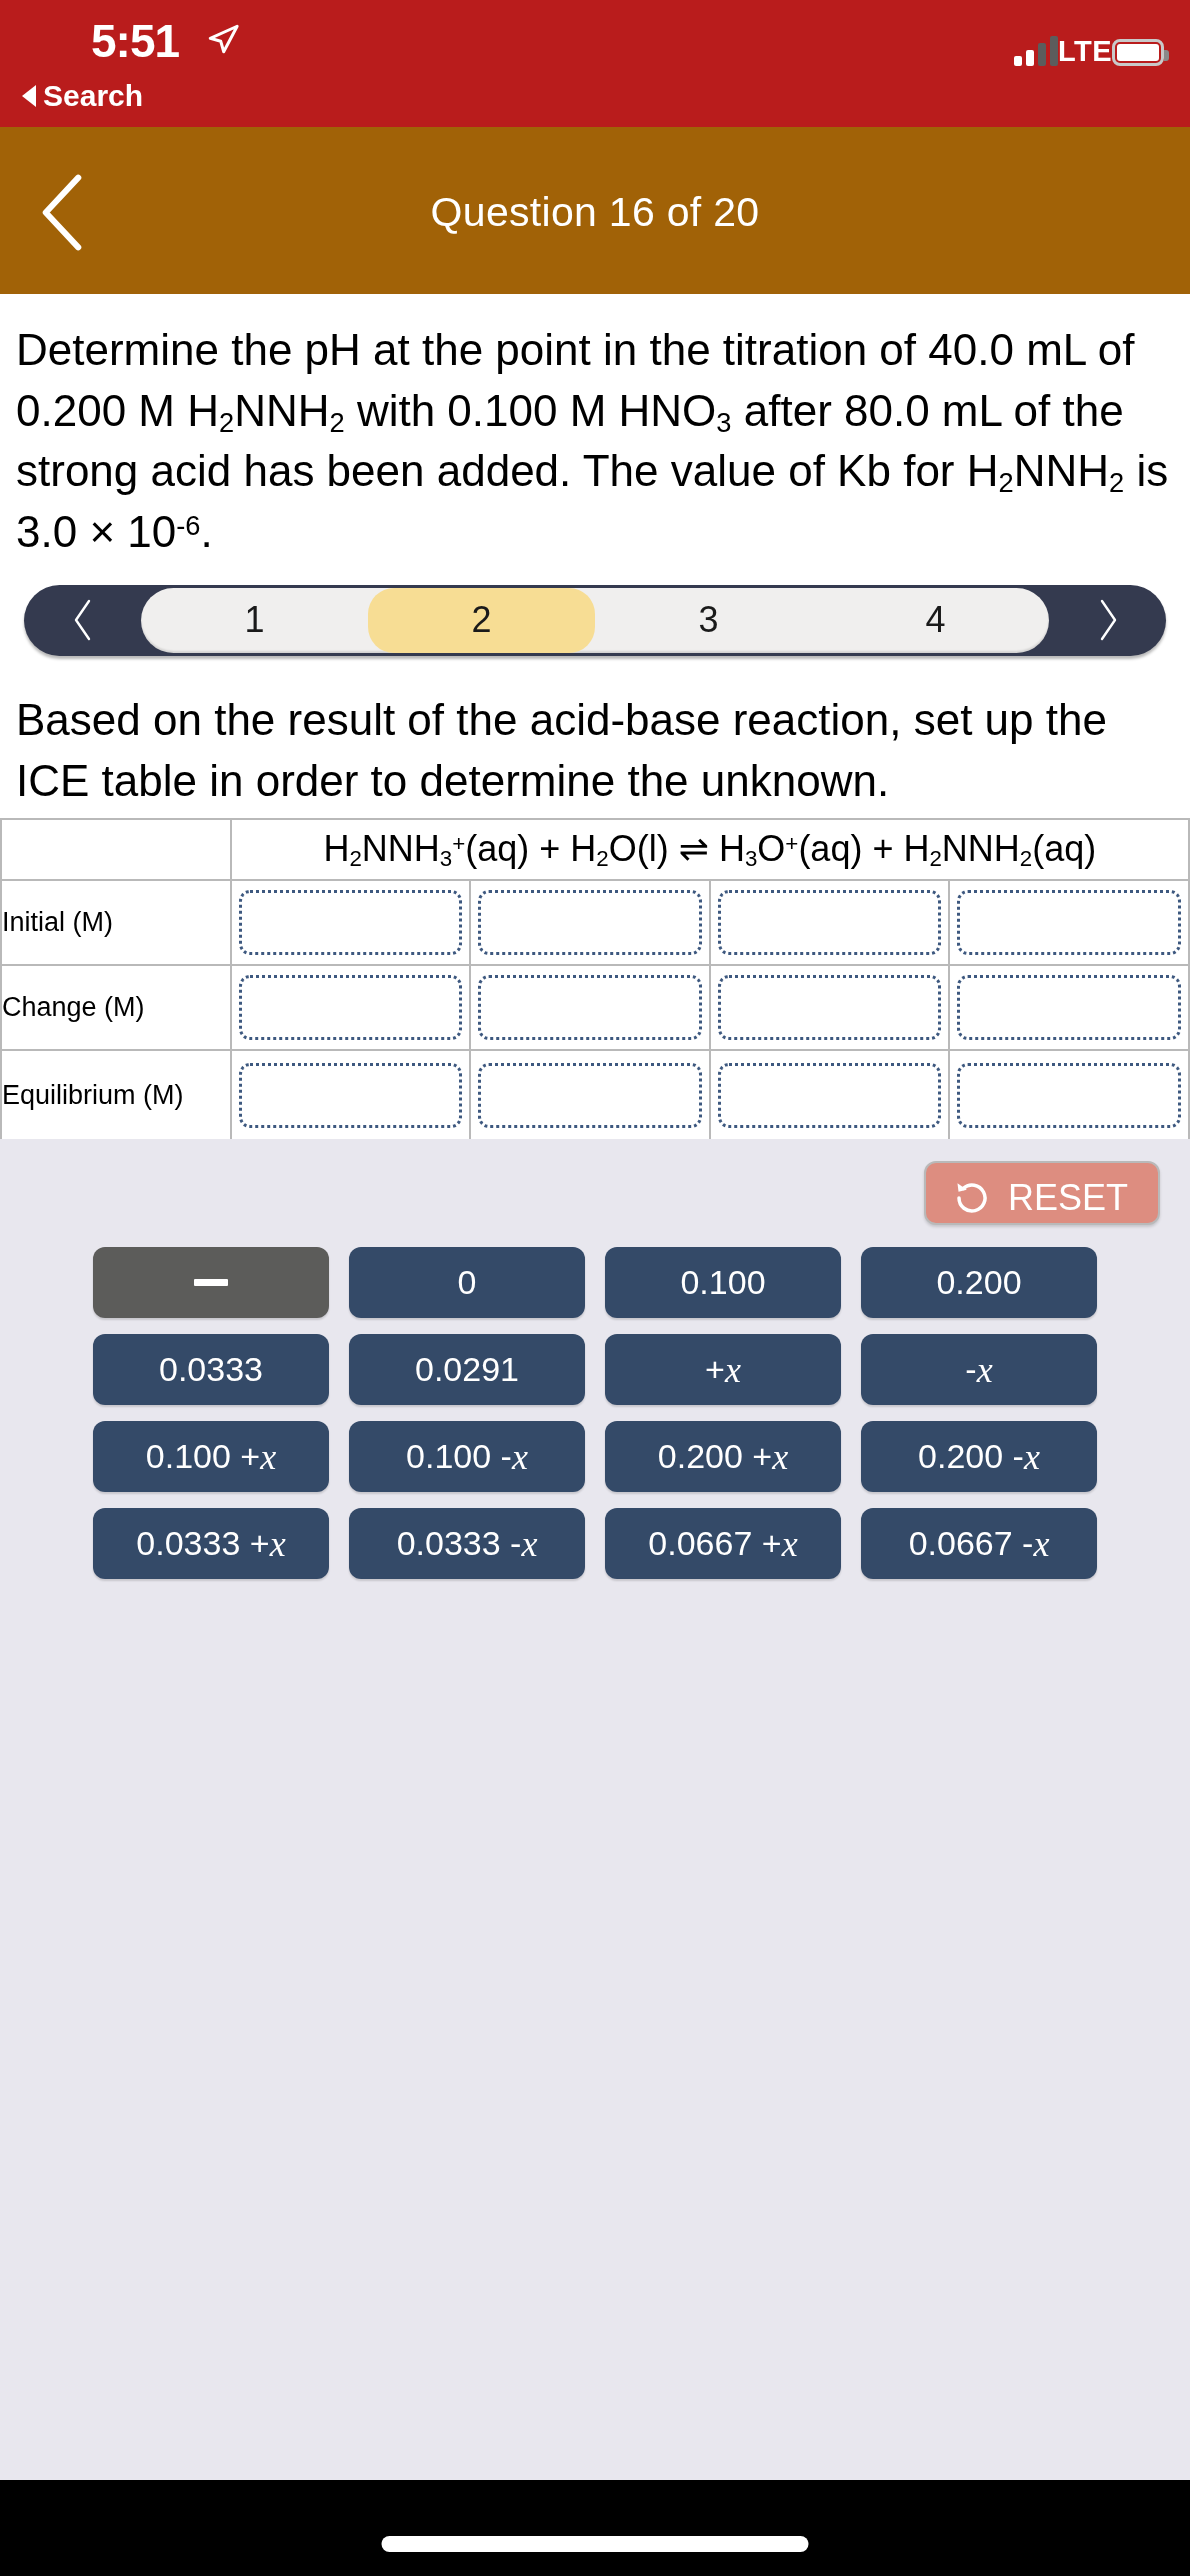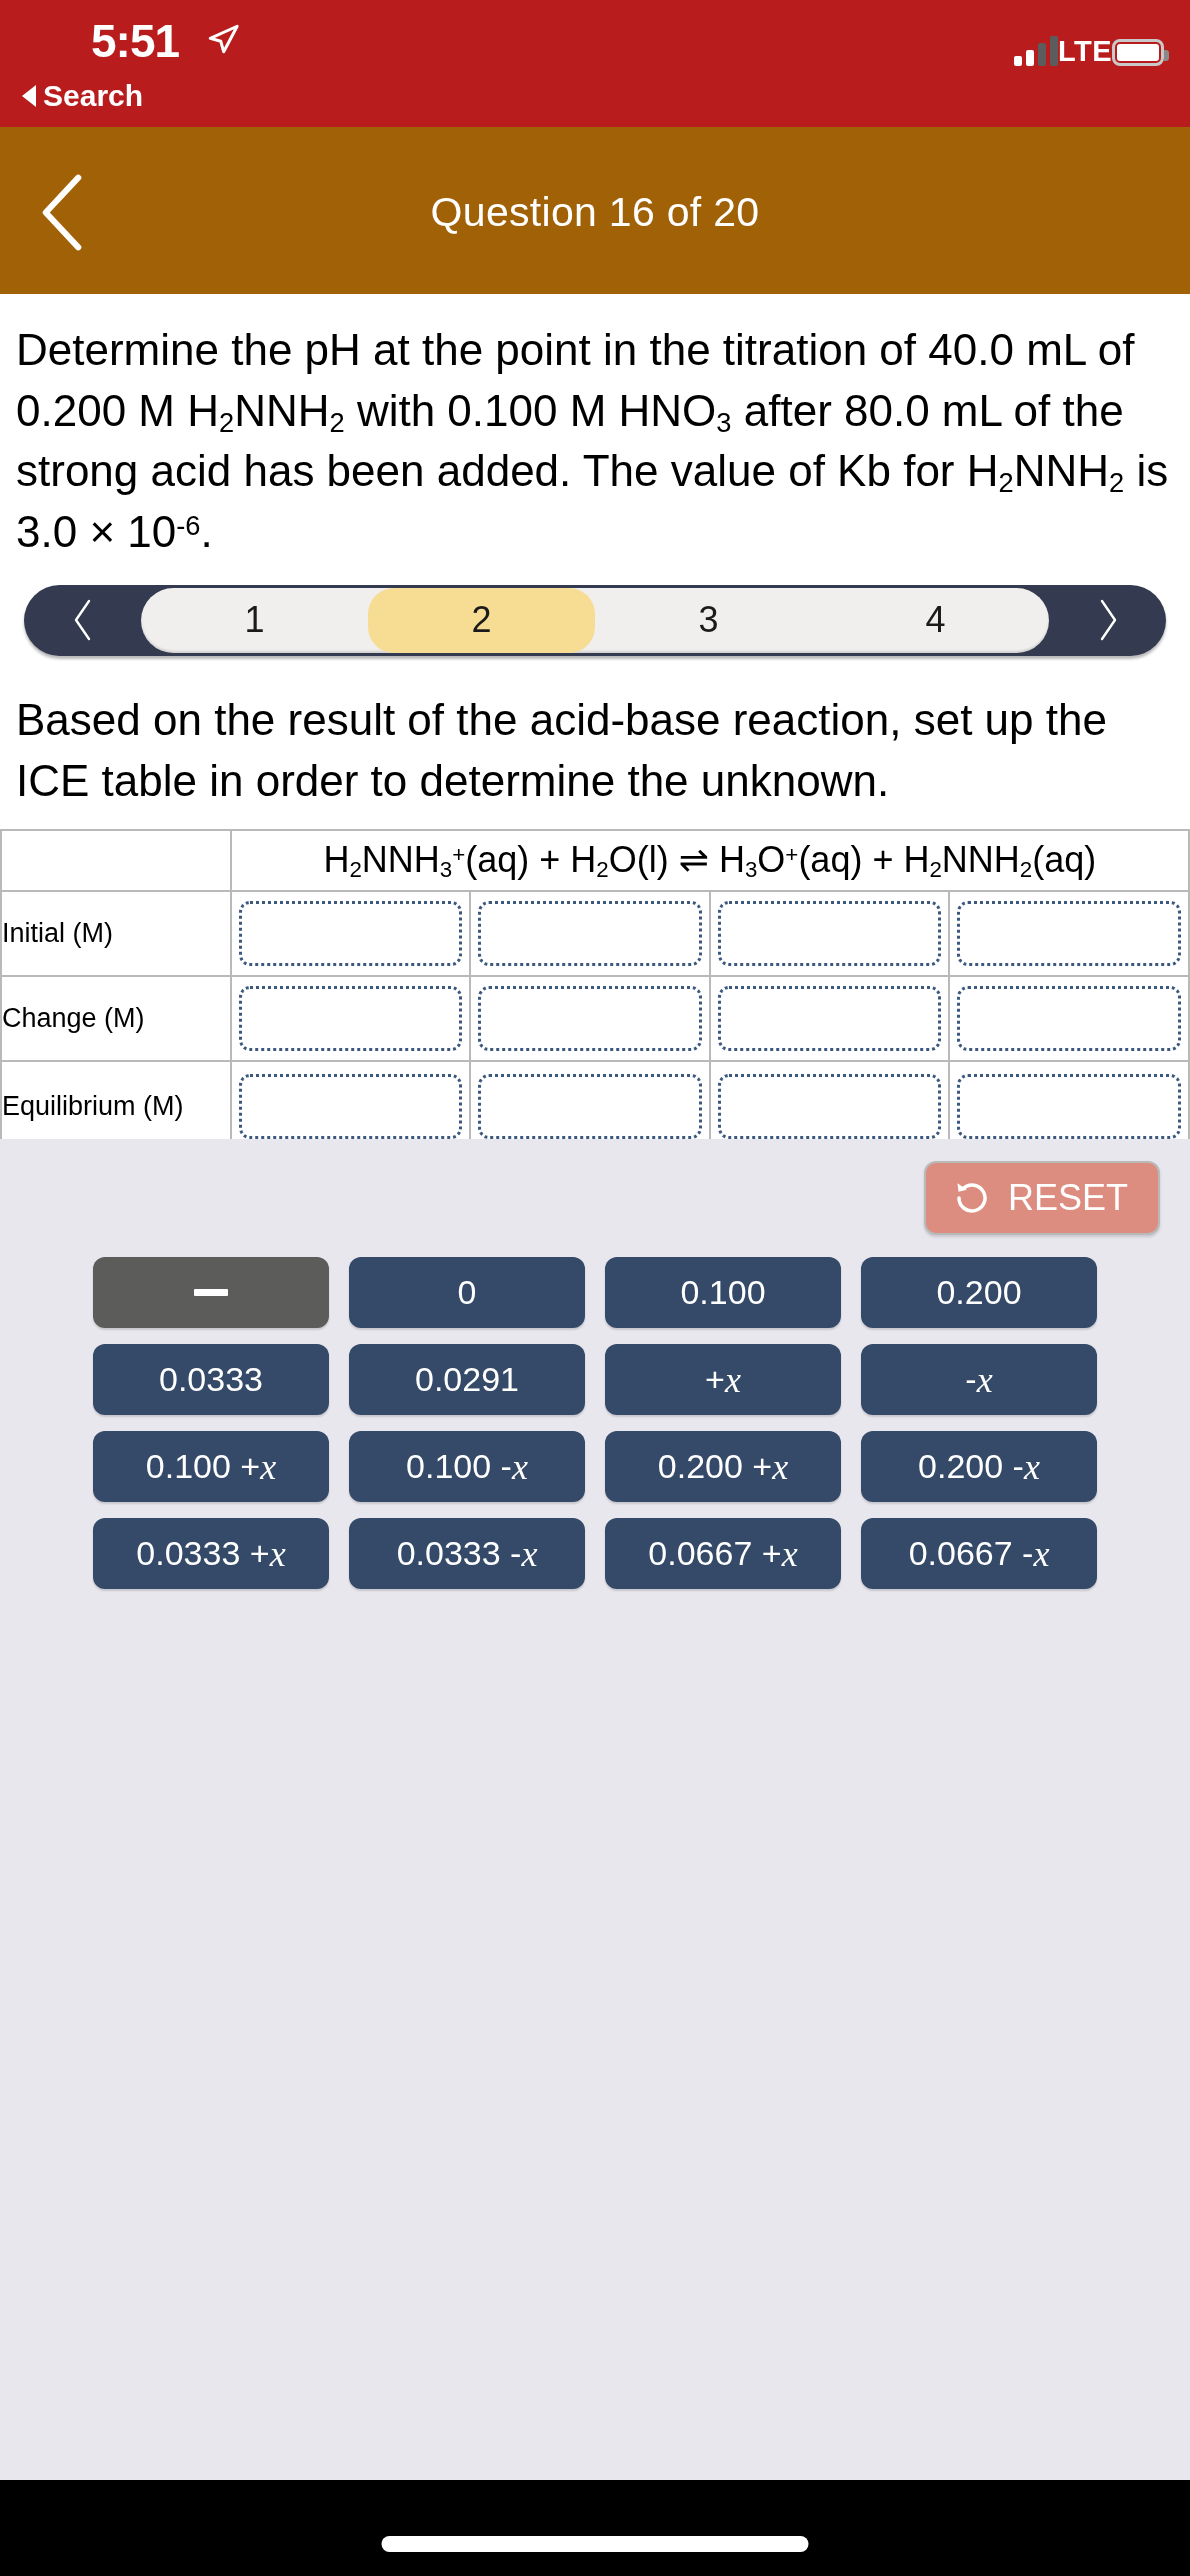--- a/index.html
+++ b/index.html
@@ -129,21 +129,21 @@
     font-size: 36px; color: #1a1a1a;
   }
   .step-item.active { background: #f7dd94; border-radius: 26px; }
 
   .instr {
     padding: 34px 16px 0 16px;
     font-size: 44px; line-height: 1.38; color: #000000;
   }
 
   
-  .ice-wrap { margin-top: 18px; width: 1190px; overflow: hidden; }
+  .ice-wrap { margin-top: 7px; width: 1190px; overflow: hidden; }
   table.ice {
     width: 1190px;
     border-collapse: collapse;
     table-layout: fixed;
     background: #ffffff;
   }
   table.ice td, table.ice th {
     border: 2px solid #b9b9b9;
     padding: 0;
     vertical-align: middle;
@@ -183,21 +183,21 @@
     position: absolute; left: 0;
     width: 1190px;
     background: #e8e7ee;
   }
   .reset-row { display: flex; justify-content: flex-end; padding: 22px 30px 0 0; }
   .reset-btn {
     display: flex; align-items: center; gap: 16px;
     background: #dd8d80;
     border: 2px solid #b9b9b9;
     border-radius: 12px;
-    padding: 14px 30px 14px 26px;
+    padding: 14px 30px 4px 26px;
     color: #ffffff;
     font-size: 36px;
     box-shadow: 0 2px 3px rgba(0,0,0,0.15);
   }
   .tiles {
     display: grid;
     grid-template-columns: repeat(4, 236px);
     gap: 16px 20px;
     justify-content: center;
     padding: 22px 0 0 0;

